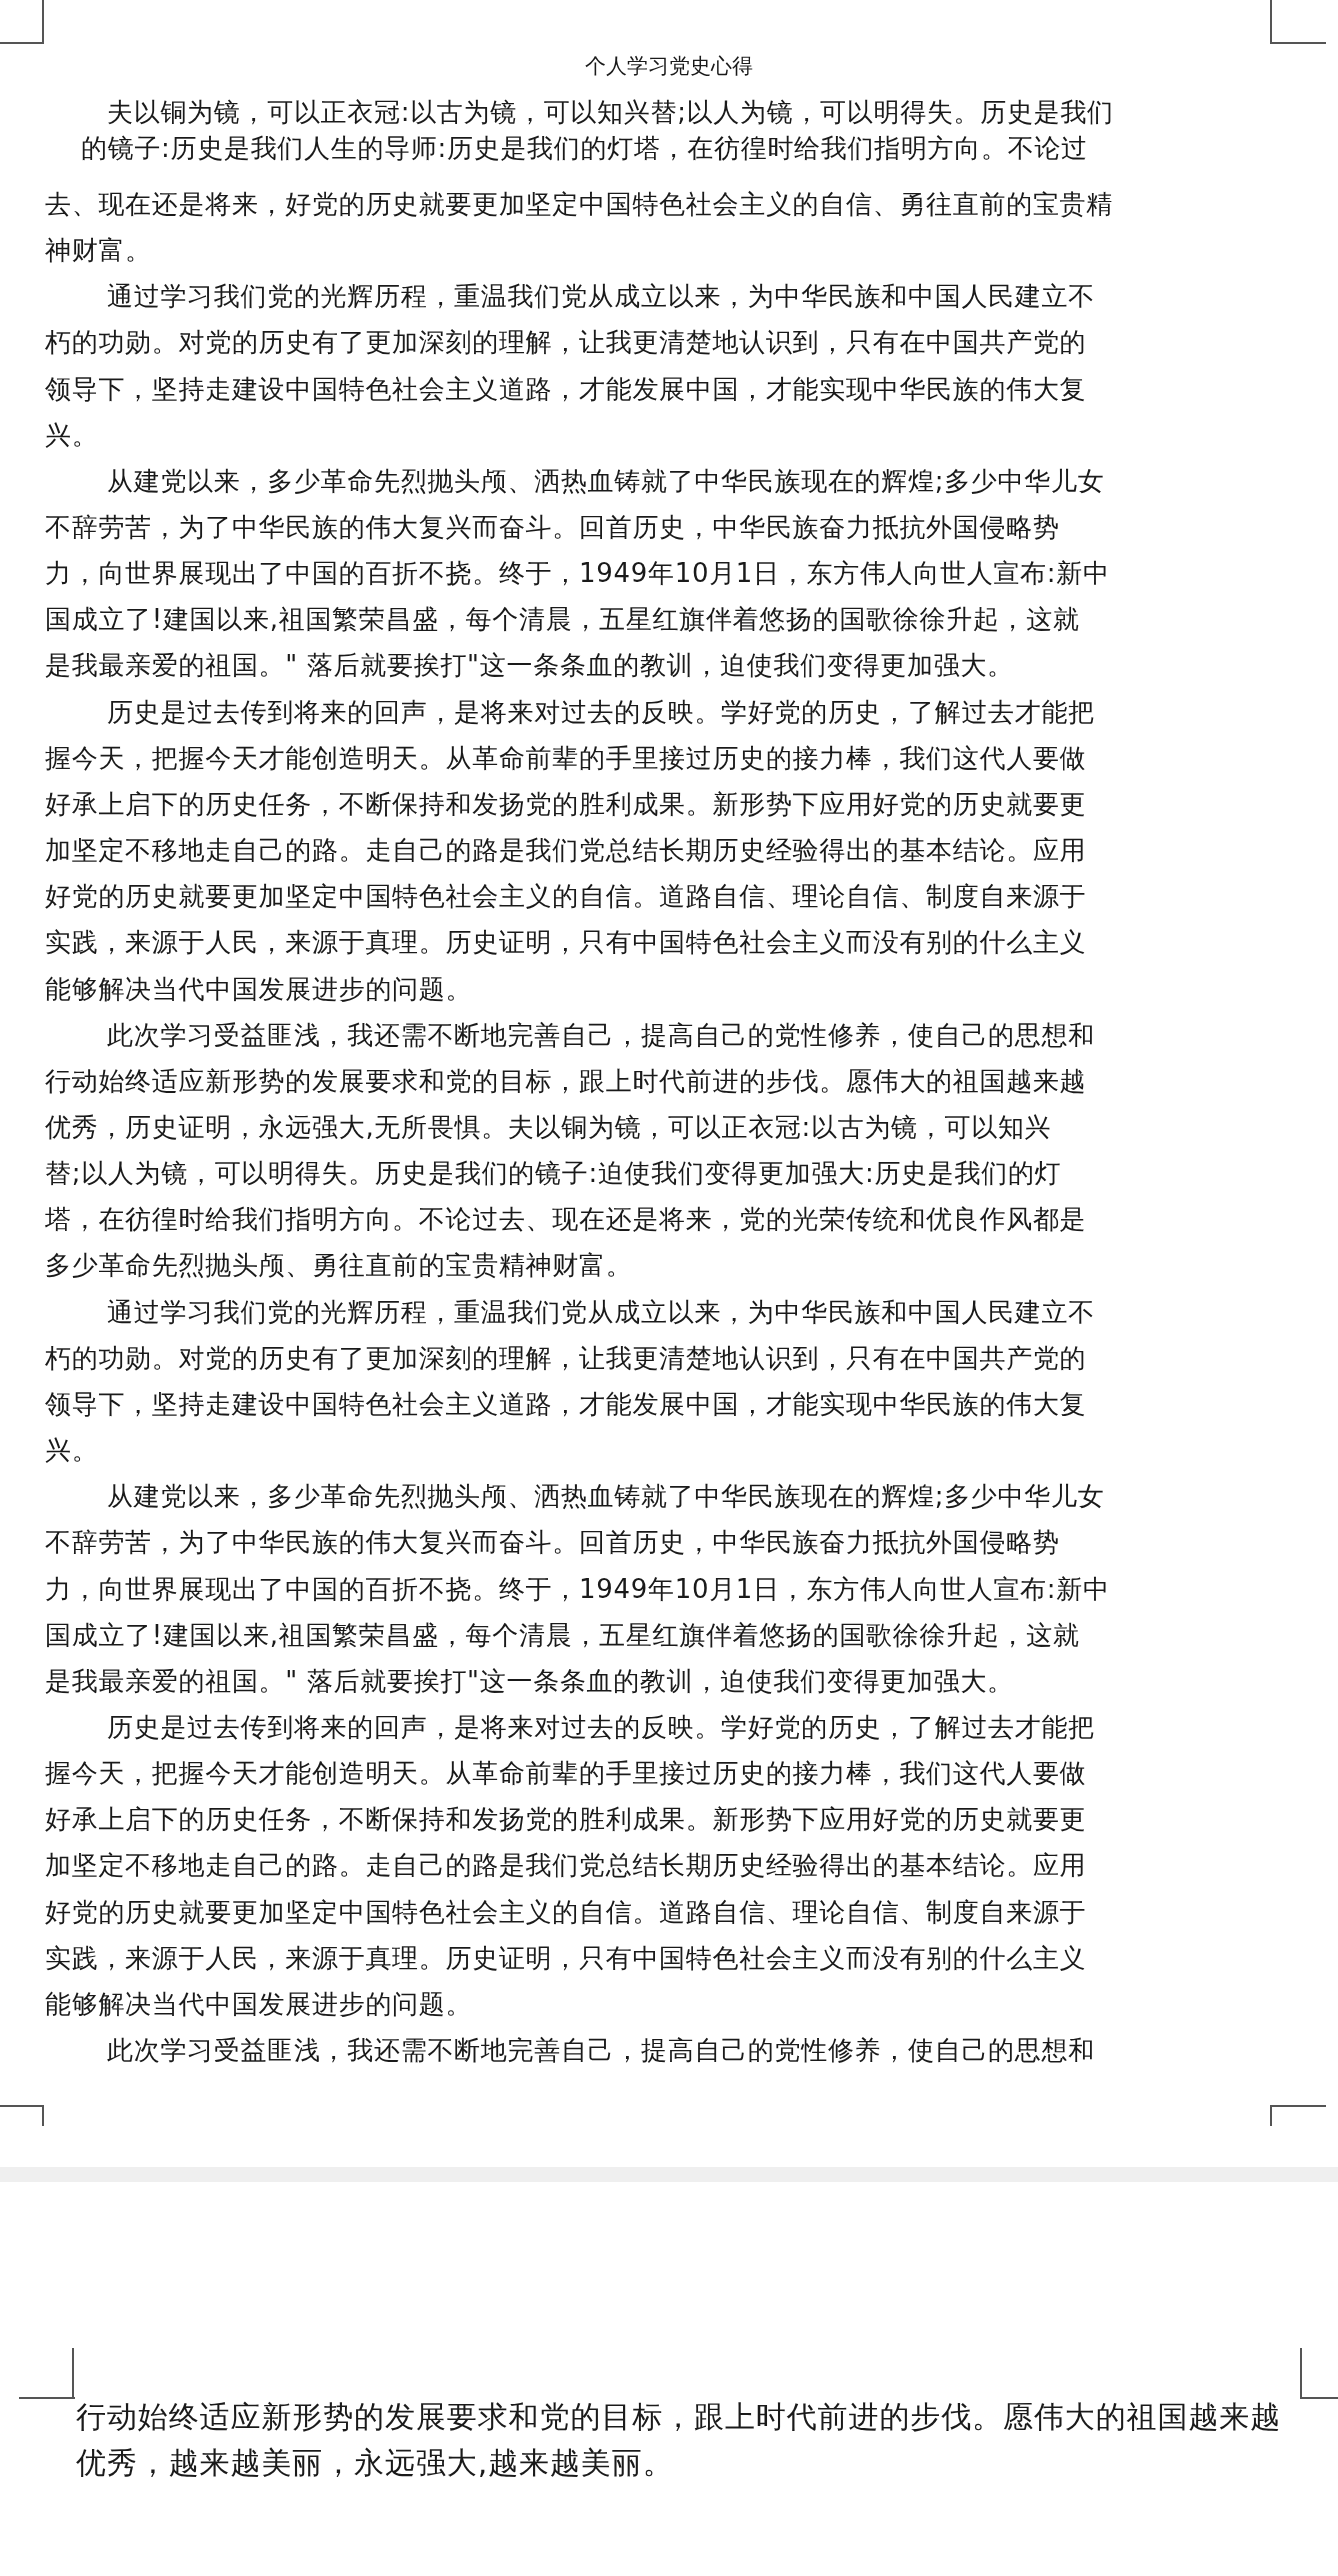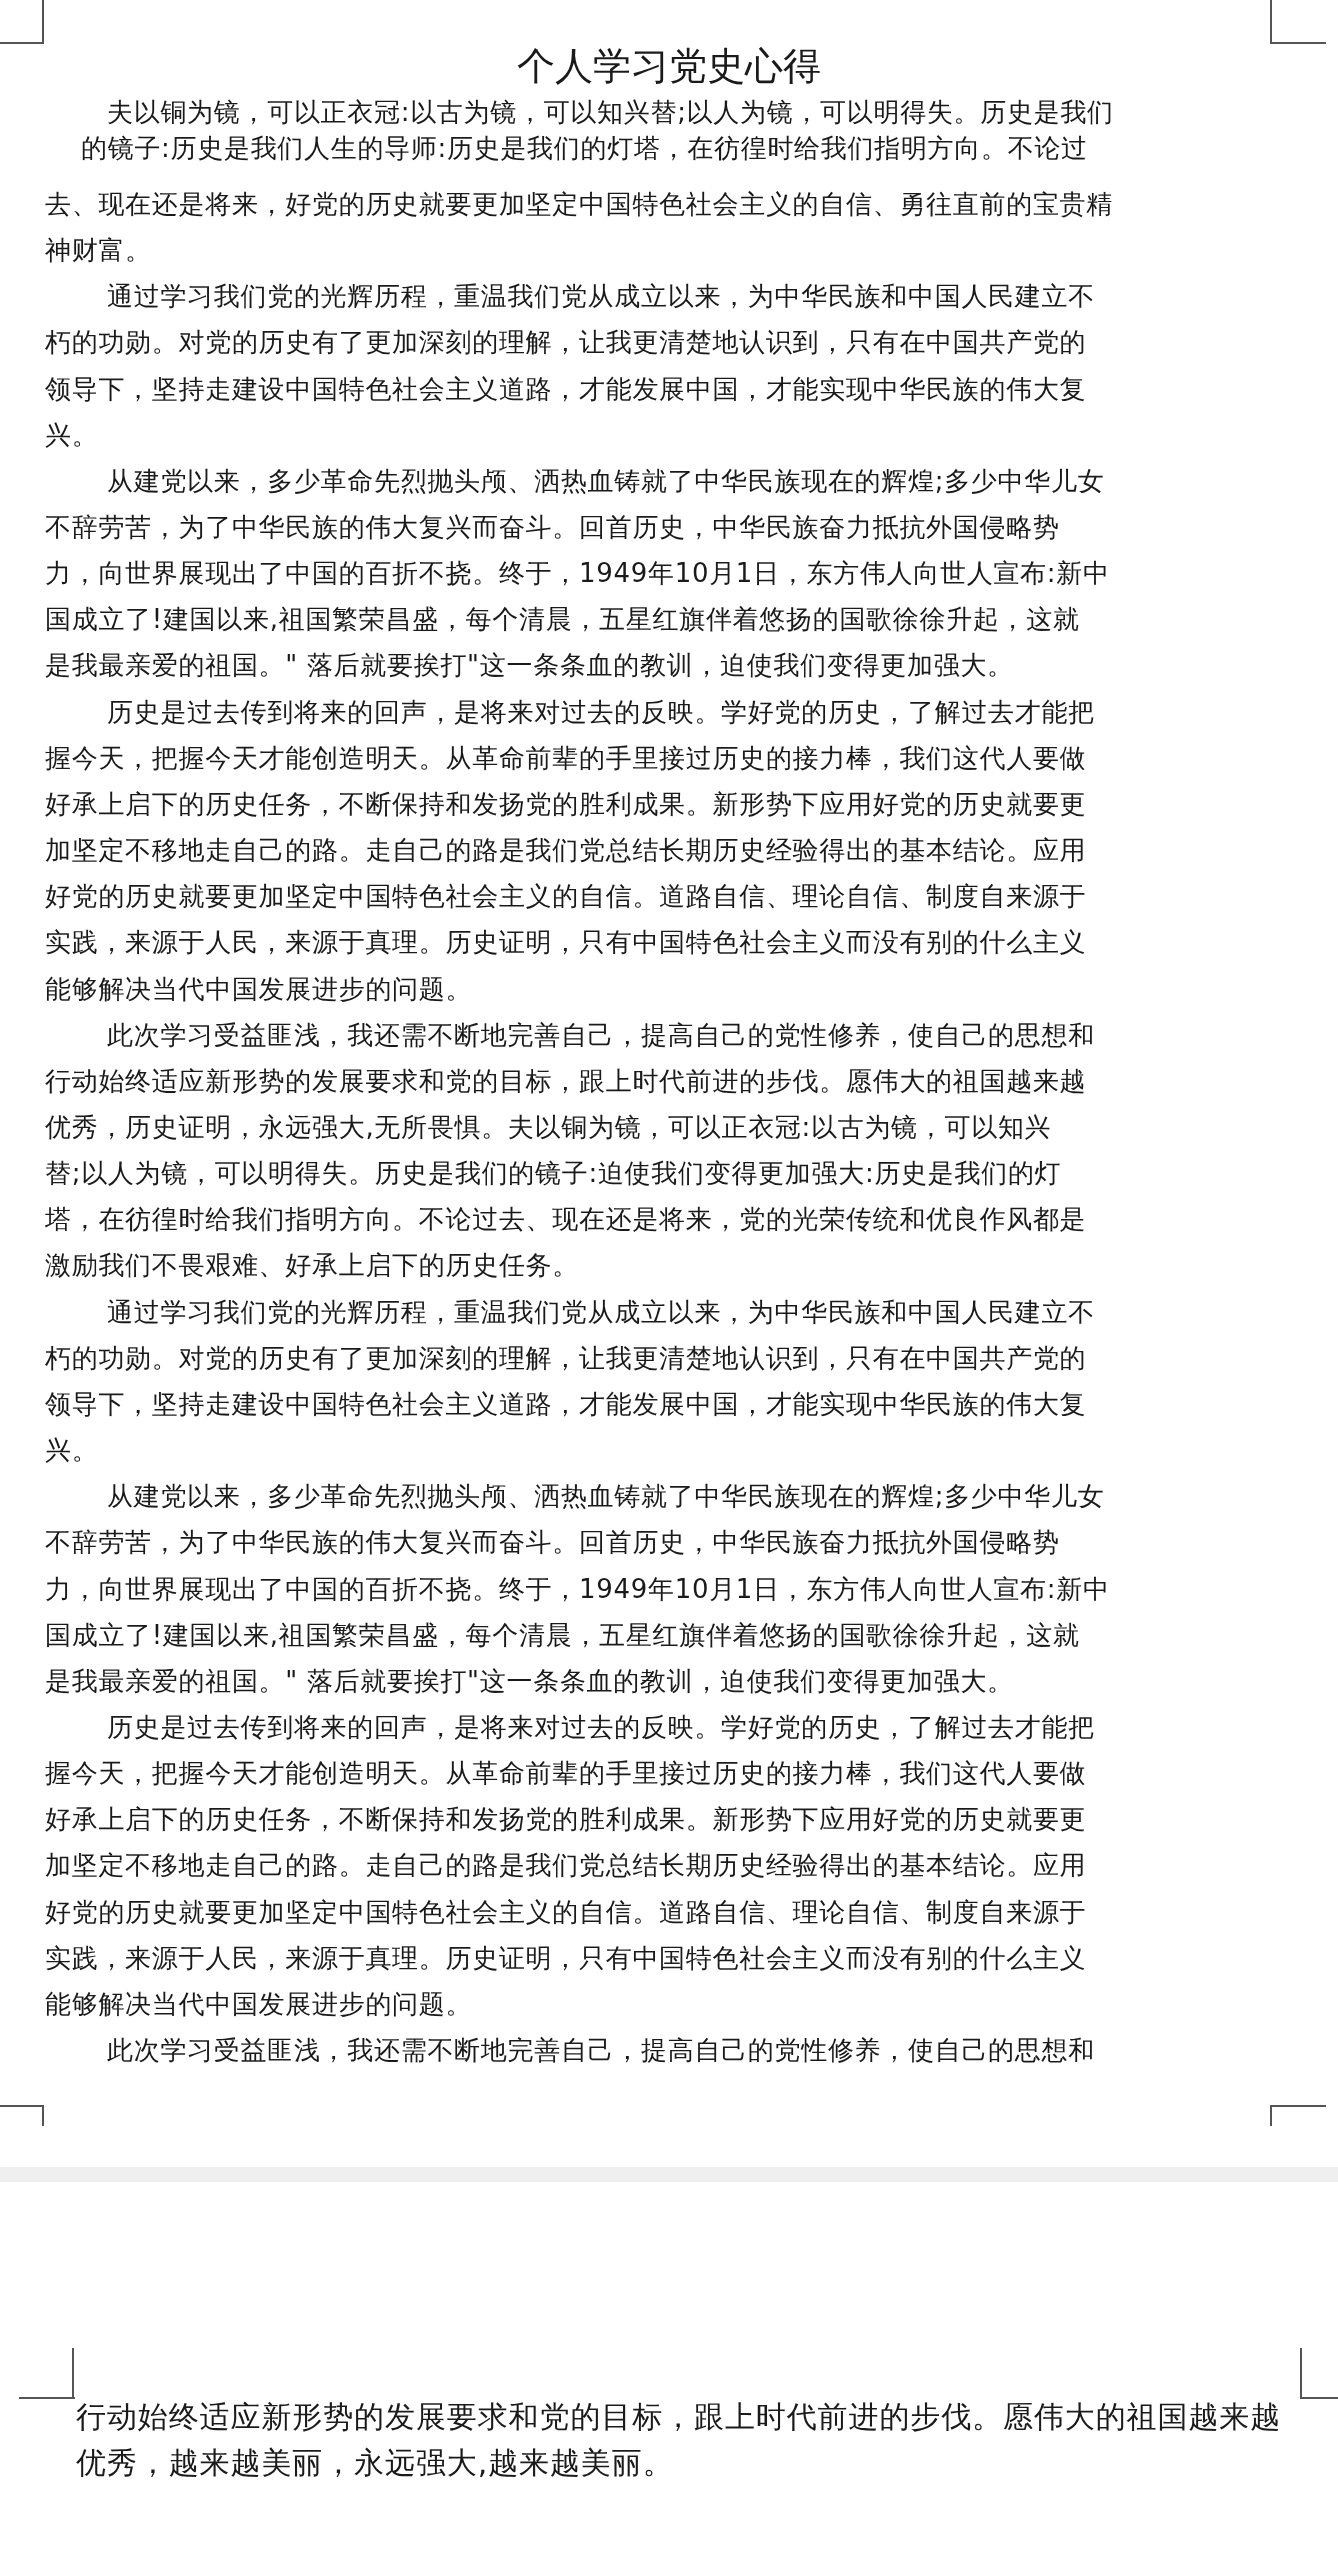--- a/index.html
+++ b/index.html
@@ -9,21 +9,21 @@
     font-family: "DejaVu Sans", "Liberation Sans", sans-serif;
     color: #1a1a1a;
   }
   .page { position: absolute; left: 0; width: 1338px; background: #ffffff; }
   #page1 { top: 0; height: 2167px; }
   #separator { position: absolute; left: 0; top: 2167px; width: 1338px; height: 15px; background: #efefef; }
   #page2 { top: 2182px; height: 394px; }
   .mark { position: absolute; background: #555555; }
   .title {
     position: absolute; left: 0; width: 1338px; text-align: center;
-    top: 48px; height: 37px; line-height: 37px; font-size: 38px; white-space: nowrap;
+    top: 48px; height: 37px; line-height: 37px; font-size: 21px; white-space: nowrap;
   }
   .line {
     position: absolute; white-space: nowrap; font-size: 26px;
     height: 46px; line-height: 46px; letter-spacing: 0.7px;
   }
   .p1 .line { left: 45px; }
   .p1 .line.indent { left: 107px; }
   .p2 .line { left: 76px; font-size: 30px; letter-spacing: 0.9px; }
 </style>
 </head>
@@ -57,21 +57,21 @@
       <div class="line" style="top: 781px;">好承上启下的历史任务，不断保持和发扬党的胜利成果。新形势下应用好党的历史就要更</div>
       <div class="line" style="top: 827px;">加坚定不移地走自己的路。走自己的路是我们党总结长期历史经验得出的基本结论。应用</div>
       <div class="line" style="top: 873px;">好党的历史就要更加坚定中国特色社会主义的自信。道路自信、理论自信、制度自来源于</div>
       <div class="line" style="top: 919px;">实践，来源于人民，来源于真理。历史证明，只有中国特色社会主义而没有别的什么主义</div>
       <div class="line" style="top: 966px;">能够解决当代中国发展进步的问题。</div>
       <div class="line indent" style="top: 1012px;">此次学习受益匪浅，我还需不断地完善自己，提高自己的党性修养，使自己的思想和</div>
       <div class="line" style="top: 1058px;">行动始终适应新形势的发展要求和党的目标，跟上时代前进的步伐。愿伟大的祖国越来越</div>
       <div class="line" style="top: 1104px;">优秀，历史证明，永远强大,无所畏惧。夫以铜为镜，可以正衣冠:以古为镜，可以知兴</div>
       <div class="line" style="top: 1150px;">替;以人为镜，可以明得失。历史是我们的镜子:迫使我们变得更加强大:历史是我们的灯</div>
       <div class="line" style="top: 1196px;">塔，在彷徨时给我们指明方向。不论过去、现在还是将来，党的光荣传统和优良作风都是</div>
-      <div class="line" style="top: 1242px;">激励我们不畏艰难、好承上启下的历史任务。</div>
+      <div class="line" style="top: 1242px;">多少革命先烈抛头颅、勇往直前的宝贵精神财富。</div>
       <div class="line indent" style="top: 1289px;">通过学习我们党的光辉历程，重温我们党从成立以来，为中华民族和中国人民建立不</div>
       <div class="line" style="top: 1335px;">朽的功勋。对党的历史有了更加深刻的理解，让我更清楚地认识到，只有在中国共产党的</div>
       <div class="line" style="top: 1381px;">领导下，坚持走建设中国特色社会主义道路，才能发展中国，才能实现中华民族的伟大复</div>
       <div class="line" style="top: 1427px;">兴。</div>
       <div class="line indent" style="top: 1473px;">从建党以来，多少革命先烈抛头颅、洒热血铸就了中华民族现在的辉煌;多少中华儿女</div>
       <div class="line" style="top: 1519px;">不辞劳苦，为了中华民族的伟大复兴而奋斗。回首历史，中华民族奋力抵抗外国侵略势</div>
       <div class="line" style="top: 1566px;">力，向世界展现出了中国的百折不挠。终于，1949年10月1日，东方伟人向世人宣布:新中</div>
       <div class="line" style="top: 1612px;">国成立了!建国以来,祖国繁荣昌盛，每个清晨，五星红旗伴着悠扬的国歌徐徐升起，这就</div>
       <div class="line" style="top: 1658px;">是我最亲爱的祖国。" 落后就要挨打"这一条条血的教训，迫使我们变得更加强大。</div>
       <div class="line indent" style="top: 1704px;">历史是过去传到将来的回声，是将来对过去的反映。学好党的历史，了解过去才能把</div>

